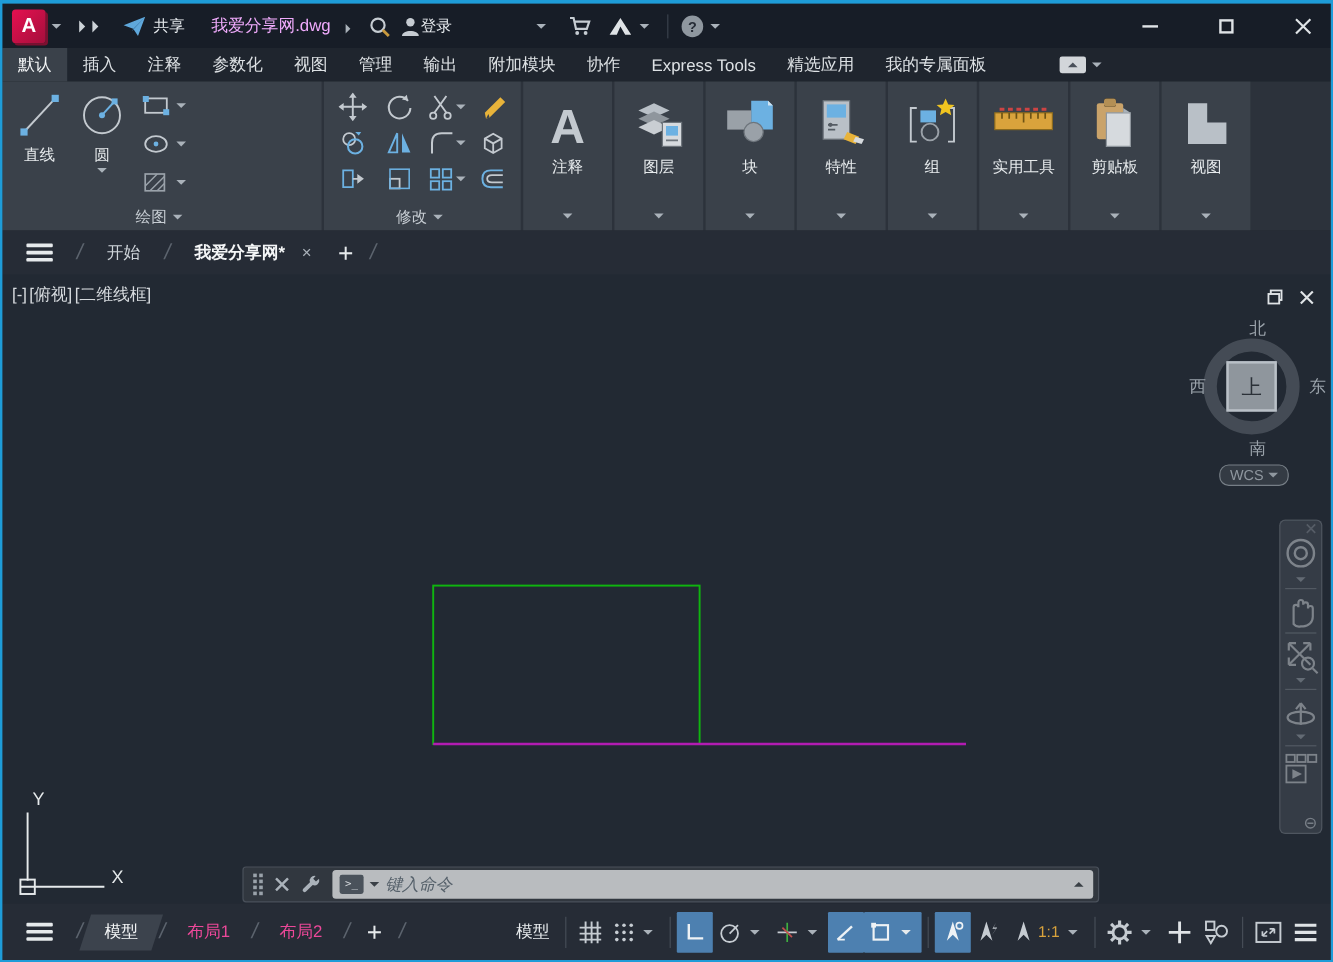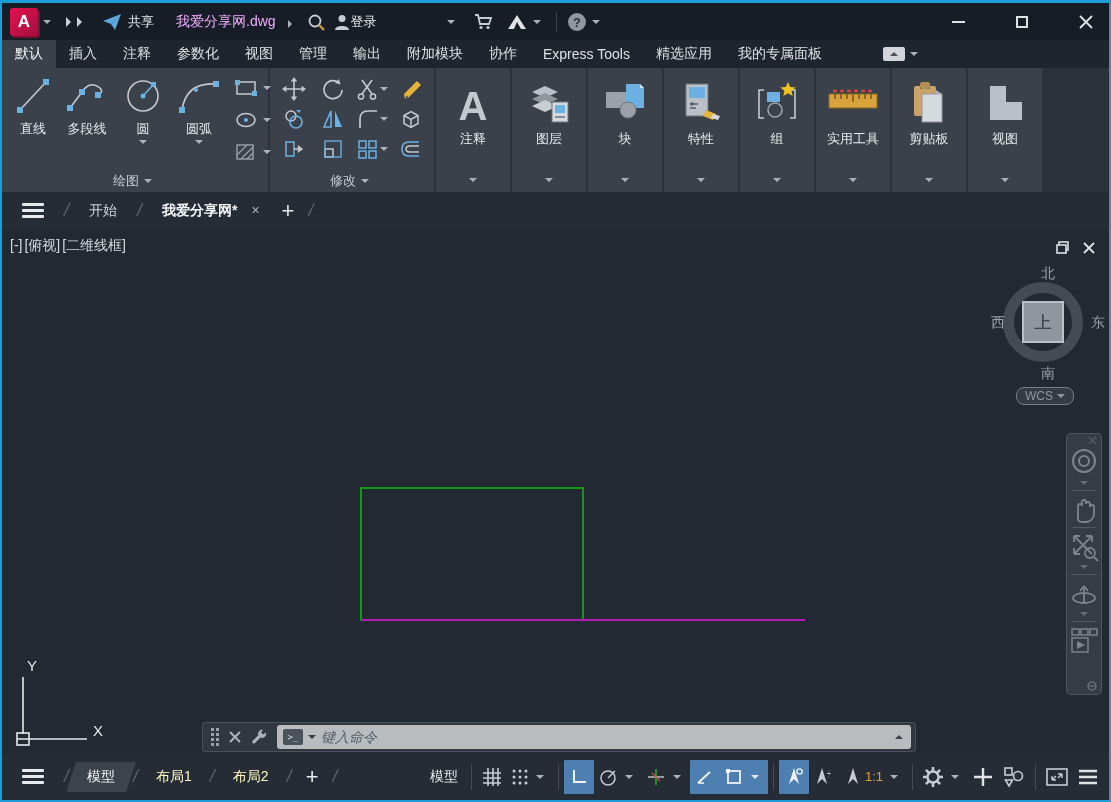--- a/index.html
+++ b/index.html
@@ -92,21 +92,21 @@
   .grip { display:grid; grid-template-columns:repeat(2,3px); grid-gap:2px; margin:0 4px; }
   .grip i { width:3px; height:3px; background:#9aa2aa; }
   .cmd-input { flex:1; height:24px; background:#b9bcbf; border-radius:3px; display:flex; align-items:center; margin-left:6px; padding:0 6px; }
   .cmd-input input { flex:1; border:none; background:transparent; outline:none; font-style:italic; font-size:14px; color:#3a4046; font-family:inherit; }
   .cmd-input input::placeholder { color:#55606a; font-style:italic; }
   .term-ic { width:20px; height:16px; background:#4a525b; border-radius:2px; color:#d6dade; font-size:9px; display:flex; align-items:center; justify-content:center; font-family:"DejaVu Sans Mono",monospace; }
 
   
   .statusbar { position:absolute; left:2px; top:753px; width:1107px; height:47px; background:#262c36; display:flex; align-items:center; }
   .sb-left { display:flex; align-items:center; }
-  .stab { position:relative; padding:8px 12px; color:#fef9c3; cursor:pointer; font-size:14px; z-index:1; }
+  .stab { position:relative; padding:8px 12px; color:#ec4899; cursor:pointer; font-size:14px; z-index:1; }
   .stab.active { color:#f4f6f7; }
   .stab.active::before { content:""; position:absolute; inset:2px -4px; background:#3c434d; transform:skewX(-18deg); z-index:-1; }
   .sb-right { margin-left:auto; display:flex; align-items:center; margin-right:6px; }
   .sbtn { min-width:30px; height:34px; display:flex; align-items:center; justify-content:center; gap:2px; padding:0 4px; cursor:pointer; border-radius:1px; }
   .sbtn.active { background:#4d80b0; }
   .sb-sep { width:1px; height:26px; background:#454c56; margin:0 5px; }
   .sb-model { color:#e6eaec; font-size:14px; padding:0 8px; cursor:pointer; }
   .scale-lbl { color:#d9a33c; font-size:13px; }
 
   svg { display:block; }
@@ -213,46 +213,27 @@
       <div class="tools">
         <div class="tool">
           <svg width="42" height="46" viewBox="0 0 42 46">
             <line x1="8" y1="38" x2="34" y2="10" stroke="#c3c9cf" stroke-width="1.6"></line>
             <rect x="5" y="35" width="6" height="6" fill="#6cb1e2"></rect>
               <rect x="31" y="7" width="6" height="6" fill="#6cb1e2"></rect>
           </svg>
           <span class="lbl">直线</span>
         </div>
         <div class="tool">
-          <svg width="50" height="46" viewBox="0 0 50 46">
-            <path d="M8 36 L20 20 Q28 8 38 16 Q42 20 36 23" fill="none" stroke="#c3c9cf" stroke-width="1.6"></path>
-            <rect x="5" y="33" width="6" height="6" fill="#6cb1e2"></rect>
-              <rect x="17" y="17" width="6" height="6" fill="#6cb1e2"></rect>
-              <rect x="33" y="20" width="6" height="6" fill="#6cb1e2"></rect>
-          </svg>
-          <span class="lbl">多段线</span>
-        </div>
-        <div class="tool">
           <svg width="46" height="46" viewBox="0 0 46 46">
             <circle cx="23" cy="24" r="15" fill="none" stroke="#c3c9cf" stroke-width="1.6"></circle>
             <circle cx="23" cy="24" r="2.5" fill="#6cb1e2"></circle>
             <line x1="23" y1="24" x2="33" y2="13" stroke="#6cb1e2" stroke-width="1.6"></line>
             <rect x="31" y="10" width="5" height="5" fill="#6cb1e2"></rect>
           </svg>
           <span class="lbl">圆</span>
-          <span class="car"></span>
-        </div>
-        <div class="tool">
-          <svg width="50" height="46" viewBox="0 0 50 46">
-            <path d="M8 38 Q12 10 42 12" fill="none" stroke="#c3c9cf" stroke-width="1.6"></path>
-            <rect x="5" y="35" width="6" height="6" fill="#6cb1e2"></rect>
-              <rect x="39" y="9" width="6" height="6" fill="#6cb1e2"></rect>
-            <circle cx="22" cy="18" r="2" fill="#6cb1e2"></circle>
-          </svg>
-          <span class="lbl">圆弧</span>
           <span class="car"></span>
         </div>
         <div class="smallcol">
           <div class="smallrow">
             <svg width="24" height="20" viewBox="0 0 24 20">
                 <rect x="3" y="4" width="18" height="12" fill="none" stroke="#c3c9cf" stroke-width="1.5"></rect>
                 <rect x="1" y="2" width="5" height="5" fill="#6cb1e2"></rect>
                 <rect x="18" y="13" width="5" height="5" fill="#6cb1e2"></rect>
               </svg>
             <span class="car"></span>

